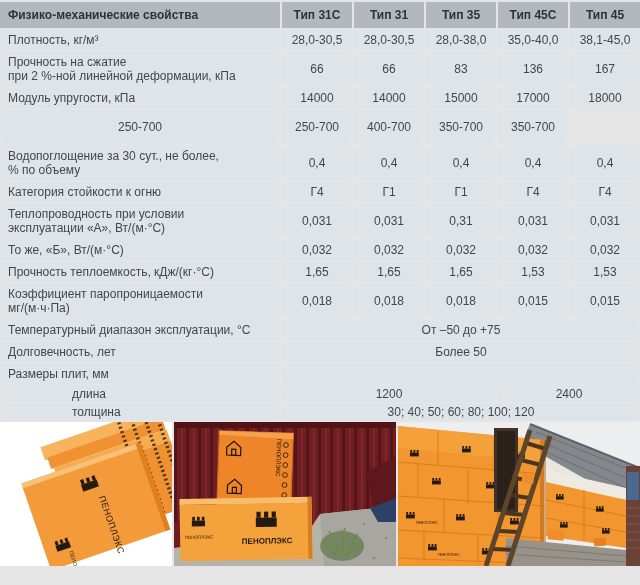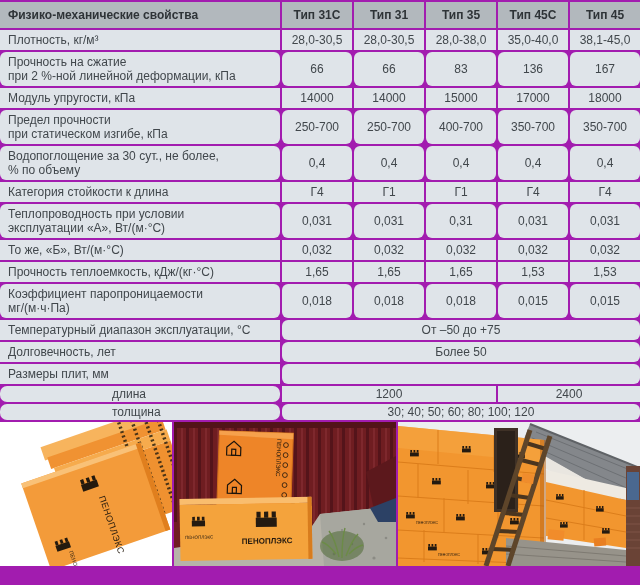--- a/index.html
+++ b/index.html
@@ -1,29 +1,29 @@
 <!DOCTYPE html>
 <html><head>
 <meta charset="utf-8">
 <style>
   html,body{margin:0;padding:0;background:#ffffff;}
-  .page{width:640px;height:585px;background:#a21caf;overflow:hidden;
+  .page{width:640px;height:585px;background:#e5e5e5;overflow:hidden;
         font-family:"Liberation Sans",sans-serif;}
   .ptable{padding-top:2px;}
   .trow{display:grid;grid-template-columns:280px repeat(5,1fr);gap:2px;
         margin-bottom:2px;width:640px;box-sizing:border-box;}
   .cell{background:#dfe4e9;color:#41474c;font-size:12px;line-height:14px;
         display:flex;align-items:center;padding:2px 8px;box-sizing:border-box;
         min-height:20px;}
   .label{white-space:pre-line;}
   .val{justify-content:center;text-align:center;padding:2px 2px;}
   .thead .cell{background:#b2b8bd;font-weight:bold;color:#2e3337;min-height:26px;}
   .tall .cell{min-height:34px;border-radius:6px;}
   .dim .cell{min-height:16px;padding-top:1px;padding-bottom:1px;}
-  .indent{padding-left:112px;border-radius:7px;}
+  .indent{padding-left:72px;border-radius:7px;}
   .span2{grid-column:span 2;}
   .span3{grid-column:span 3;}
   .span5{grid-column:span 5;border-radius:6px;}
   .photos{display:flex;gap:2px;margin-top:2px;height:144px;}
   .photos svg{display:block;}
 </style>
 </head>
 <body>
 
 <div class="page">
@@ -56,39 +56,37 @@
       </div>
       <div class="trow">
         <div class="cell label">Модуль упругости, кПа</div>
         <div class="cell val">14000</div>
         <div class="cell val">14000</div>
         <div class="cell val">15000</div>
         <div class="cell val">17000</div>
         <div class="cell val">18000</div>
       </div>
       <div class="trow tall">
-        <div class="cell label">Предел прочности
-при статическом изгибе, кПа</div>
         <div class="cell val">250-700</div>
         <div class="cell val">250-700</div>
         <div class="cell val">400-700</div>
         <div class="cell val">350-700</div>
         <div class="cell val">350-700</div>
       </div>
       <div class="trow tall">
         <div class="cell label">Водопоглощение за 30 сут., не более,
 % по объему</div>
         <div class="cell val">0,4</div>
         <div class="cell val">0,4</div>
         <div class="cell val">0,4</div>
         <div class="cell val">0,4</div>
         <div class="cell val">0,4</div>
       </div>
       <div class="trow">
-        <div class="cell label">Категория стойкости к длина</div>
+        <div class="cell label">Категория стойкости к огню</div>
         <div class="cell val">Г4</div>
         <div class="cell val">Г1</div>
         <div class="cell val">Г1</div>
         <div class="cell val">Г4</div>
         <div class="cell val">Г4</div>
       </div>
       <div class="trow tall">
         <div class="cell label">Теплопроводность при условии
 эксплуатации «А», Вт/(м·°С)</div>
         <div class="cell val">0,031</div>

